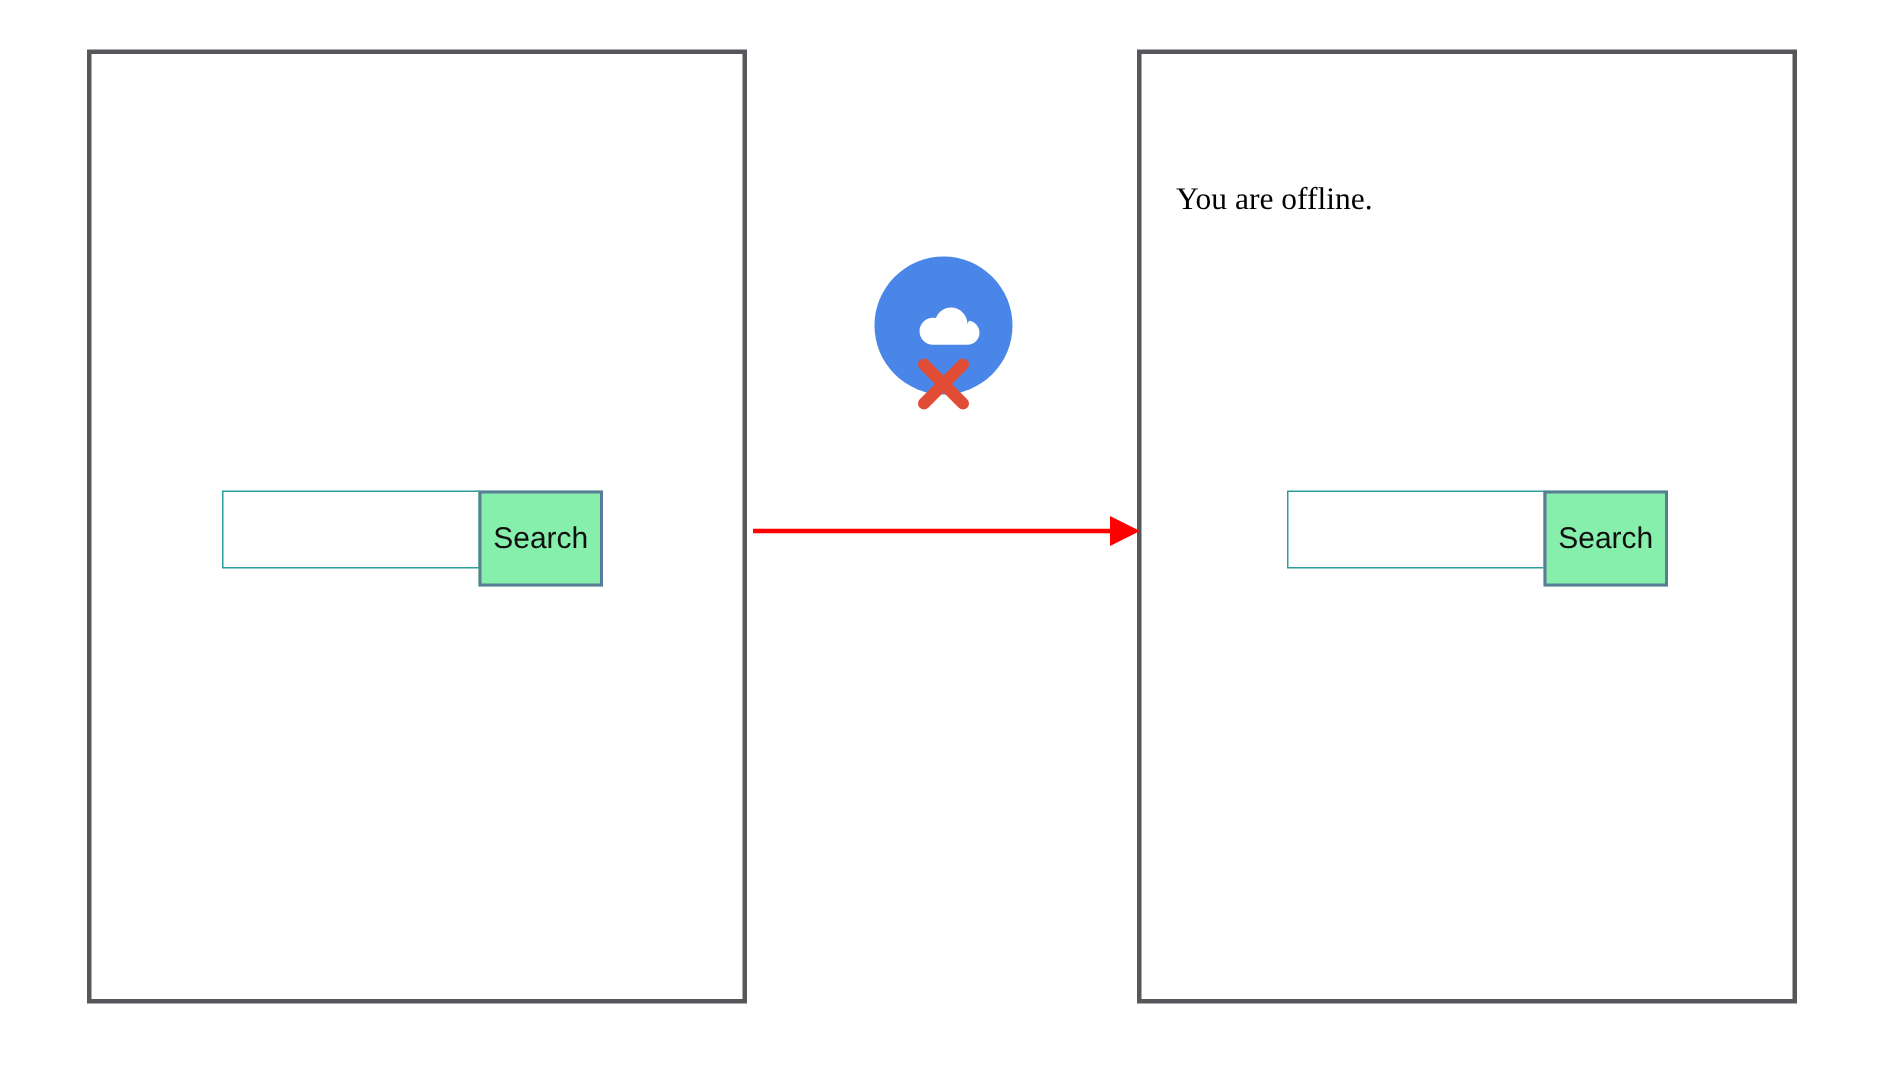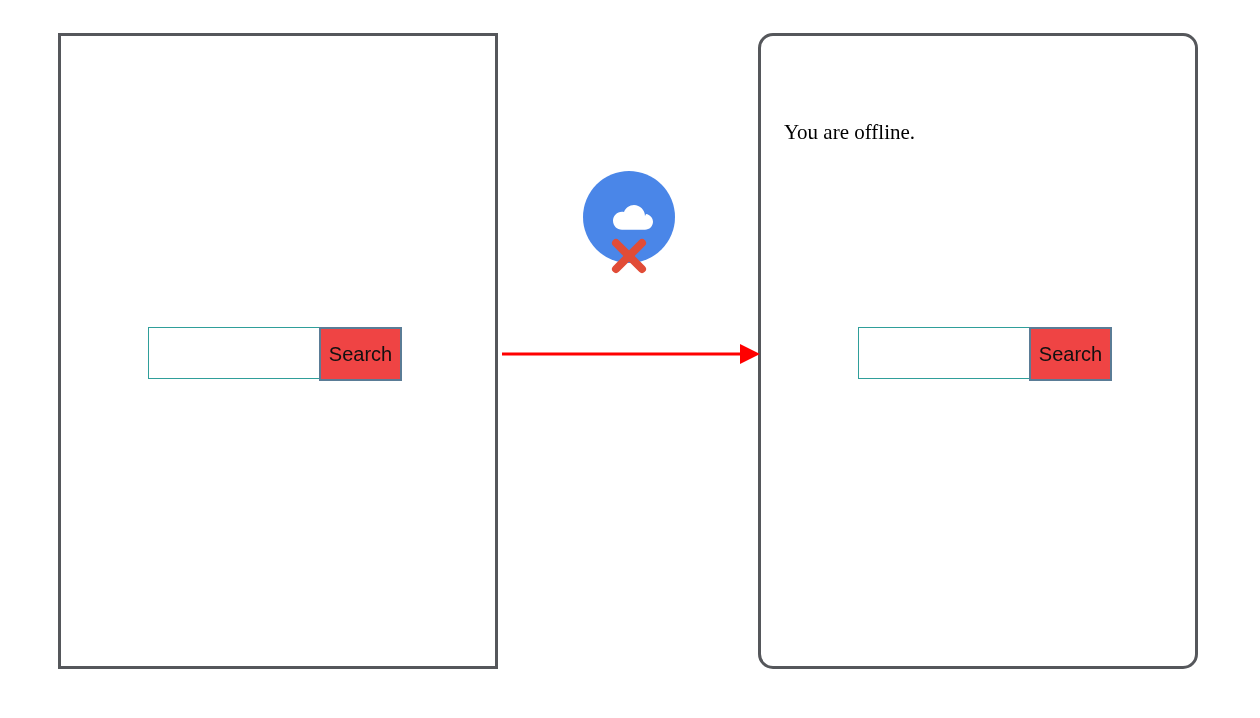--- a/index.html
+++ b/index.html
@@ -23,21 +23,20 @@
       left: 58px;
       top: 33px;
       width: 440px;
       height: 636px;
     }
     .panel-right {
       left: 758px;
       top: 33px;
       width: 440px;
       height: 636px;
-      border-radius: 15px;
     }
     .search-group {
       position: absolute;
       display: flex;
       align-items: stretch;
     }
     .search-group-left {
       left: 87px;
       top: 291px;
     }
@@ -49,22 +48,22 @@
       width: 172px;
       height: 52px;
       border: 1.5px solid #2f9e9a;
       background: #fff;
       outline: none;
       padding: 0 8px;
       font-size: 20px;
     }
     .search-button {
       width: 83px;
-      height: 54px;
-      background: #ef4444;
+      height: 64px;
+      background: #86efac;
       border: 2px solid #5a7c96;
       margin-left: -1px;
       font-family: Arial, Helvetica, sans-serif;
       font-size: 20px;
       color: #111;
       cursor: pointer;
       display: flex;
       align-items: center;
       justify-content: center;
     }

